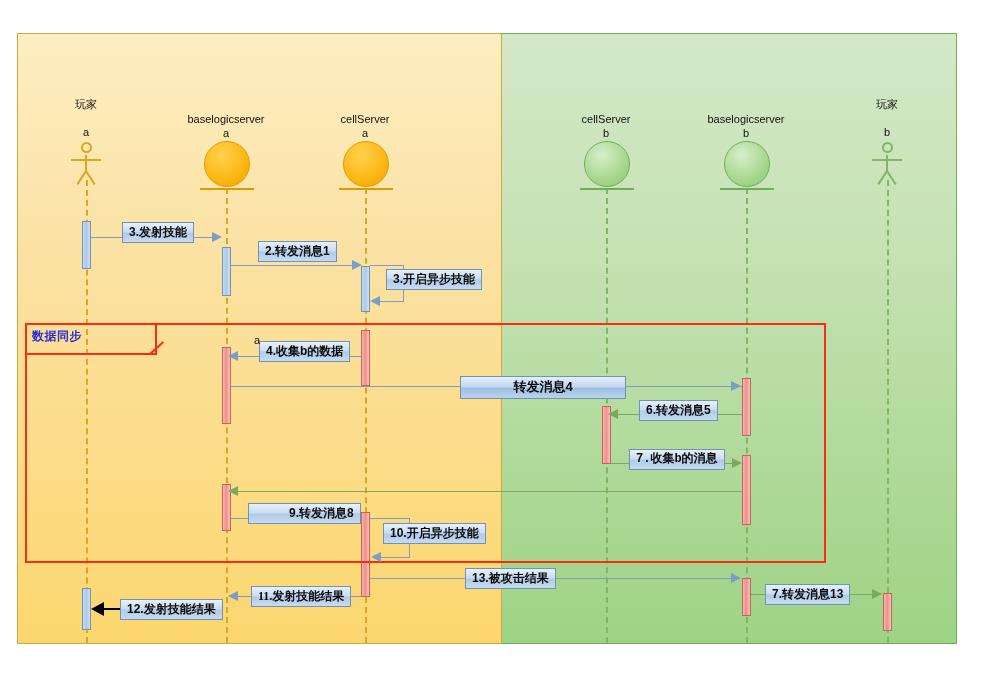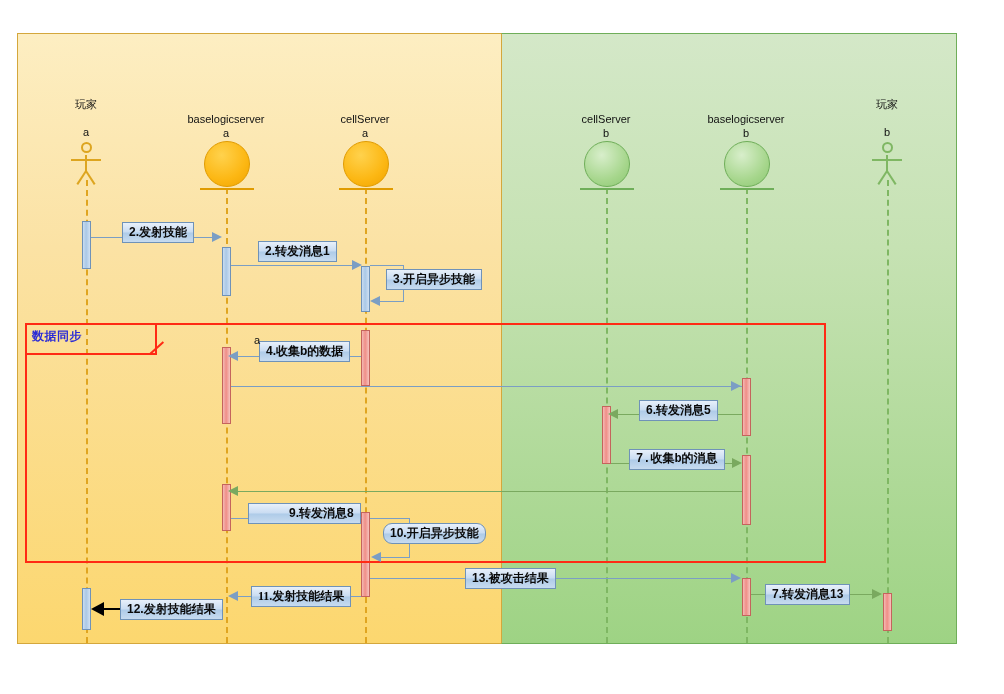--- a/index.html
+++ b/index.html
@@ -163,21 +163,21 @@
   <div class="act red" style="left:742px;top:455px;width:9px;height:70px;"></div>
   <div class="act red" style="left:222px;top:484px;width:9px;height:47px;"></div>
   <div class="act red" style="left:361px;top:512px;width:9px;height:85px;"></div>
 
   <div class="act blue" style="left:82px;top:588px;width:9px;height:42px;"></div>
   <div class="act red" style="left:742px;top:578px;width:9px;height:38px;"></div>
   <div class="act red" style="left:883px;top:593px;width:9px;height:38px;"></div>
 
   <div class="msgline b" style="left:91px;top:237px;width:128px;"></div>
   <div class="arrow r b" style="left:212px;top:232px;"></div>
-  <div class="lbl" style="left:122px;top:222px;">2.发射技能</div>
+  <div class="lbl" style="left:122px;top:222px;">3.发射技能</div>
 
   <div class="msgline b" style="left:231px;top:265px;width:127px;"></div>
   <div class="arrow r b" style="left:352px;top:260px;"></div>
   <div class="lbl" style="left:258px;top:241px;">2.转发消息1</div>
 
   <div class="msgline b" style="left:370px;top:265px;width:34px;"></div>
   <div class="vline b" style="left:403px;top:265px;height:36px;"></div>
   <div class="msgline b" style="left:380px;top:301px;width:24px;"></div>
   <div class="arrow l b" style="left:370px;top:296px;"></div>
   <div class="lbl" style="left:386px;top:269px;">3.开启异步技能</div>
@@ -186,41 +186,42 @@
   <div id="frag-tab"></div>
   <div id="frag-label">数据同步</div>
 
   <div class="msgline b" style="left:235px;top:356px;width:126px;"></div>
   <div class="arrow l b" style="left:228px;top:351px;"></div>
   <div class="lbl" style="left:259px;top:341px;">4.收集b的数据</div>
   <div class="tinytxt" style="left:254px;top:334px;">a</div>
 
   <div class="msgline b" style="left:231px;top:386px;width:511px;"></div>
   <div class="arrow r b" style="left:731px;top:381px;"></div>
+  <div class="lbl big" style="left:460px;top:376px;width:166px;">转发消息4</div>
 
   <div class="msgline g" style="left:615px;top:414px;width:127px;"></div>
   <div class="arrow l g" style="left:608px;top:409px;"></div>
   <div class="lbl" style="left:639px;top:400px;">6.转发消息5</div>
 
   <div class="msgline g" style="left:611px;top:463px;width:127px;"></div>
   <div class="arrow r g" style="left:732px;top:458px;"></div>
   <div class="lbl" style="left:629px;top:449px;font-family:Liberation Mono, monospace;">7.收集b的消息</div>
 
   <div class="msgline g" style="left:236px;top:491px;width:506px;"></div>
   <div class="arrow l g" style="left:228px;top:486px;"></div>
 
   <div class="msgline b" style="left:231px;top:518px;width:127px;"></div>
   <div class="arrow r b" style="left:352px;top:513px;"></div>
   <div class="lbl" style="left:248px;top:503px;padding-left:40px;">9.转发消息8</div>
 
   <div class="msgline b" style="left:370px;top:518px;width:40px;"></div>
   <div class="vline b" style="left:409px;top:518px;height:39px;"></div>
   <div class="msgline b" style="left:381px;top:557px;width:29px;"></div>
   <div class="arrow l b" style="left:371px;top:552px;"></div>
-  <div class="lbl" style="left:383px;top:523px;border-radius:9px;">10.开启异步技能</div>
+  <div class="lbl" style="left:383px;top:523px;">10.开启异步技能</div>
 
   <div class="msgline b" style="left:370px;top:578px;width:361px;"></div>
   <div class="arrow r b" style="left:731px;top:573px;"></div>
   <div class="lbl" style="left:465px;top:568px;">13.被攻击结果</div>
 
   <div class="msgline b" style="left:235px;top:596px;width:126px;"></div>
   <div class="arrow l b" style="left:228px;top:591px;"></div>
   <div class="lbl" style="left:251px;top:586px;font-family:Liberation Serif, serif;">11.发射技能结果</div>
 
   <div class="msgline k" style="left:104px;top:608px;width:118px;"></div>

